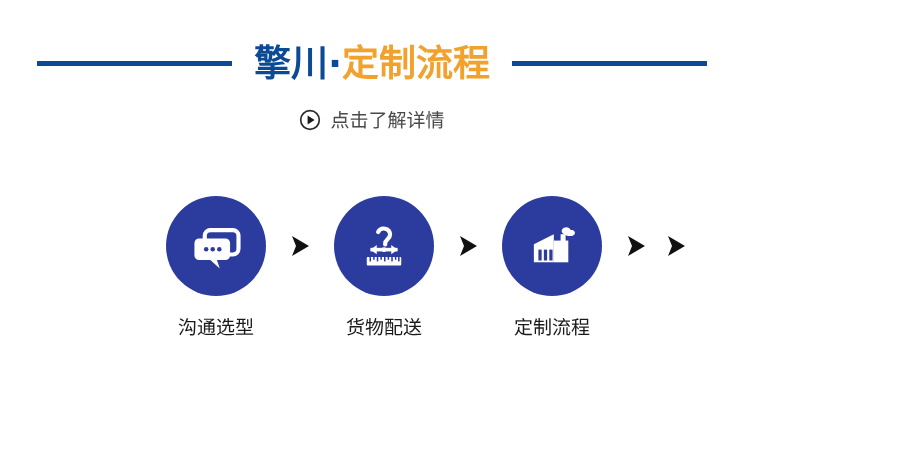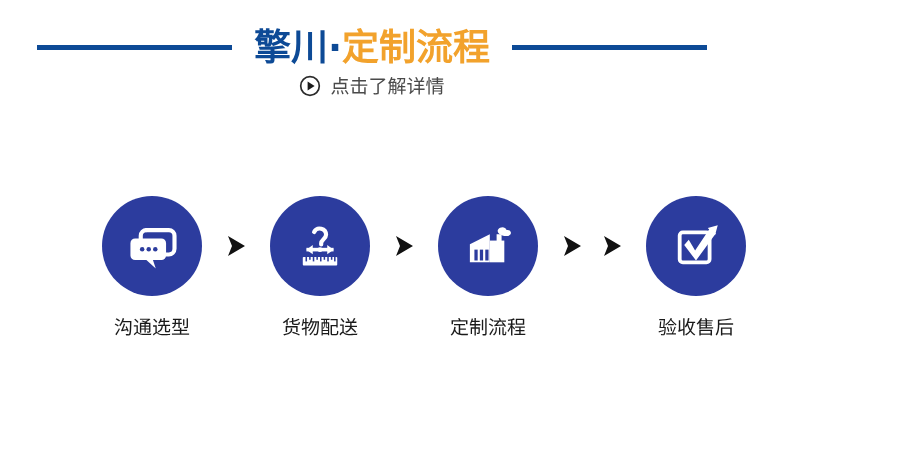--- a/index.html
+++ b/index.html
@@ -13,21 +13,21 @@
     height: 449px;
     overflow: hidden;
     font-family: "Liberation Sans", "DejaVu Sans", sans-serif;
     color: #1a1a1a;
     position: relative;
   }
 
   
   .header {
     width: 744px;
-    padding-top: 22px;
+    padding-top: 38px;
     box-sizing: border-box;
     text-align: center;
   }
   .title-row {
     display: flex;
     align-items: center;
     justify-content: center;
     gap: 22px;
     height: 50px;
   }
@@ -47,20 +47,21 @@
   }
   .title .brand { color: #0d4a96; }
   .title .dot   { color: #0d4a96; }
   .title .accent{ color: #f2a22c; }
 
   .subtitle-row {
     display: flex;
     align-items: center;
     justify-content: center;
     gap: 9px;
+    margin-top: 18px;
     height: 28px;
   }
   .play-icon {
     width: 22px;
     height: 22px;
     flex: none;
     display: block;
   }
   .subtitle-text {
     font-size: 19px;
@@ -234,28 +235,14 @@
     </svg>
   </div>
 
 
   <div class="arrow">
     <svg viewBox="0 0 26 26" width="26" height="26" aria-hidden="true">
       <path d="M5 3 L22 13 L5 23 L9 13 Z" fill="#111111"></path>
     </svg>
   </div>
 
-  <div class="step">
-    <div class="circle">
-      <span>
-        <svg viewBox="0 0 64 64" width="58" height="58" aria-hidden="true">
-
-          <rect x="14" y="17" width="33" height="33" rx="3.5" fill="none" stroke="#ffffff" stroke-width="4.2"></rect>
-
-          <path d="M19 31 L24 25 L31 37 L47 13 L54 18 L32 48 Z" fill="#ffffff"></path>
-          <path d="M45 12 L56 9 L53 20 Z" fill="#ffffff"></path>
-        </svg>
-      </span>
-    </div>
-    <div class="step-label">验收售后</div>
-  </div>
 
 </div>
 
 </body></html>

